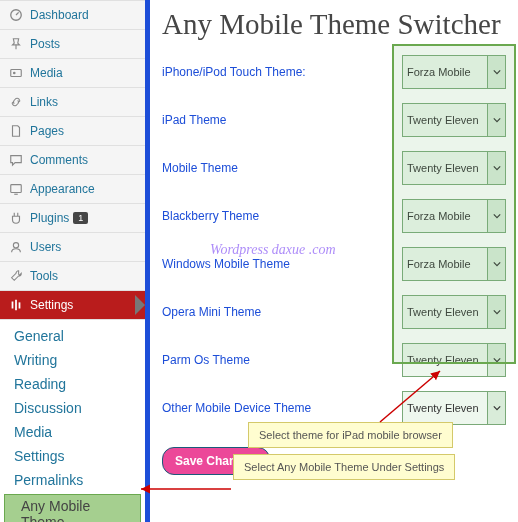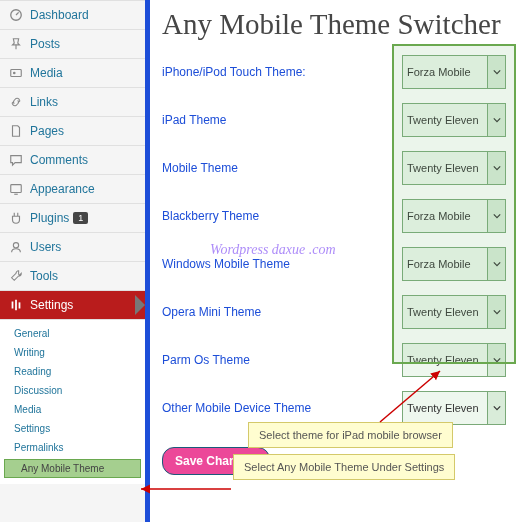--- a/index.html
+++ b/index.html
@@ -7,21 +7,21 @@
 .layout { display: flex; height: 100%; }
 
 .sidebar { width: 150px; background: #f5f5f5; border-right: 5px solid #1d4ed8; }
 .menu-item { display: flex; align-items: center; padding: 6px 8px; border-bottom: 1px solid #e0e0e0; color: #21759b; font-size: 12px; cursor: pointer; }
 .menu-item .icon { width: 16px; height: 16px; margin-right: 6px; color: #888; display: inline-flex; align-items: center; justify-content: center; }
 .menu-item.active { background: #b91c1c; color: #fff; position: relative; }
 .menu-item.active .icon { color: #fff; }
 .menu-item.active::after { content: ""; position: absolute; right: -10px; top: 50%; transform: translateY(-50%); border: 10px solid transparent; border-left-color: #777; }
 .badge { background: #464646; color: #fff; font-size: 9px; padding: 1px 5px; border-radius: 2px; margin-left: 4px; }
 .submenu { background: #fff; padding: 4px 0; }
-.submenu-item { padding: 4px 10px 4px 14px; color: #21759b; font-size: 10px; cursor: pointer; }
+.submenu-item { padding: 4px 10px 4px 14px; color: #21759b; font-size: 14px; cursor: pointer; }
 .submenu-item.highlight { background: #a5cf8f; border: 1px solid #6aa84f; color: #444; margin: 2px 4px; padding: 3px 16px; }
 
 .main { flex: 1; padding: 8px 12px; position: relative; }
 .page-title { font-size: 29px; font-weight: normal; color: #464646; margin-bottom: 14px; font-family: Georgia, serif; }
 .rows { position: relative; }
 .row { display: flex; align-items: center; margin-bottom: 14px; }
 .row-label { flex: 1; font-size: 12px; color: #1d4ed8; }
 .select { width: 104px; height: 34px; background: #eef7ee; border: 1px solid #7aa978; display: flex; align-items: center; position: relative; }
 .select-text { flex: 1; padding: 0 4px; font-size: 11px; color: #333; overflow: hidden; white-space: nowrap; }
 .select-btn { width: 18px; height: 100%; border-left: 1px solid #7aa978; display: flex; align-items: center; justify-content: center; background: #d9ecd9; }

